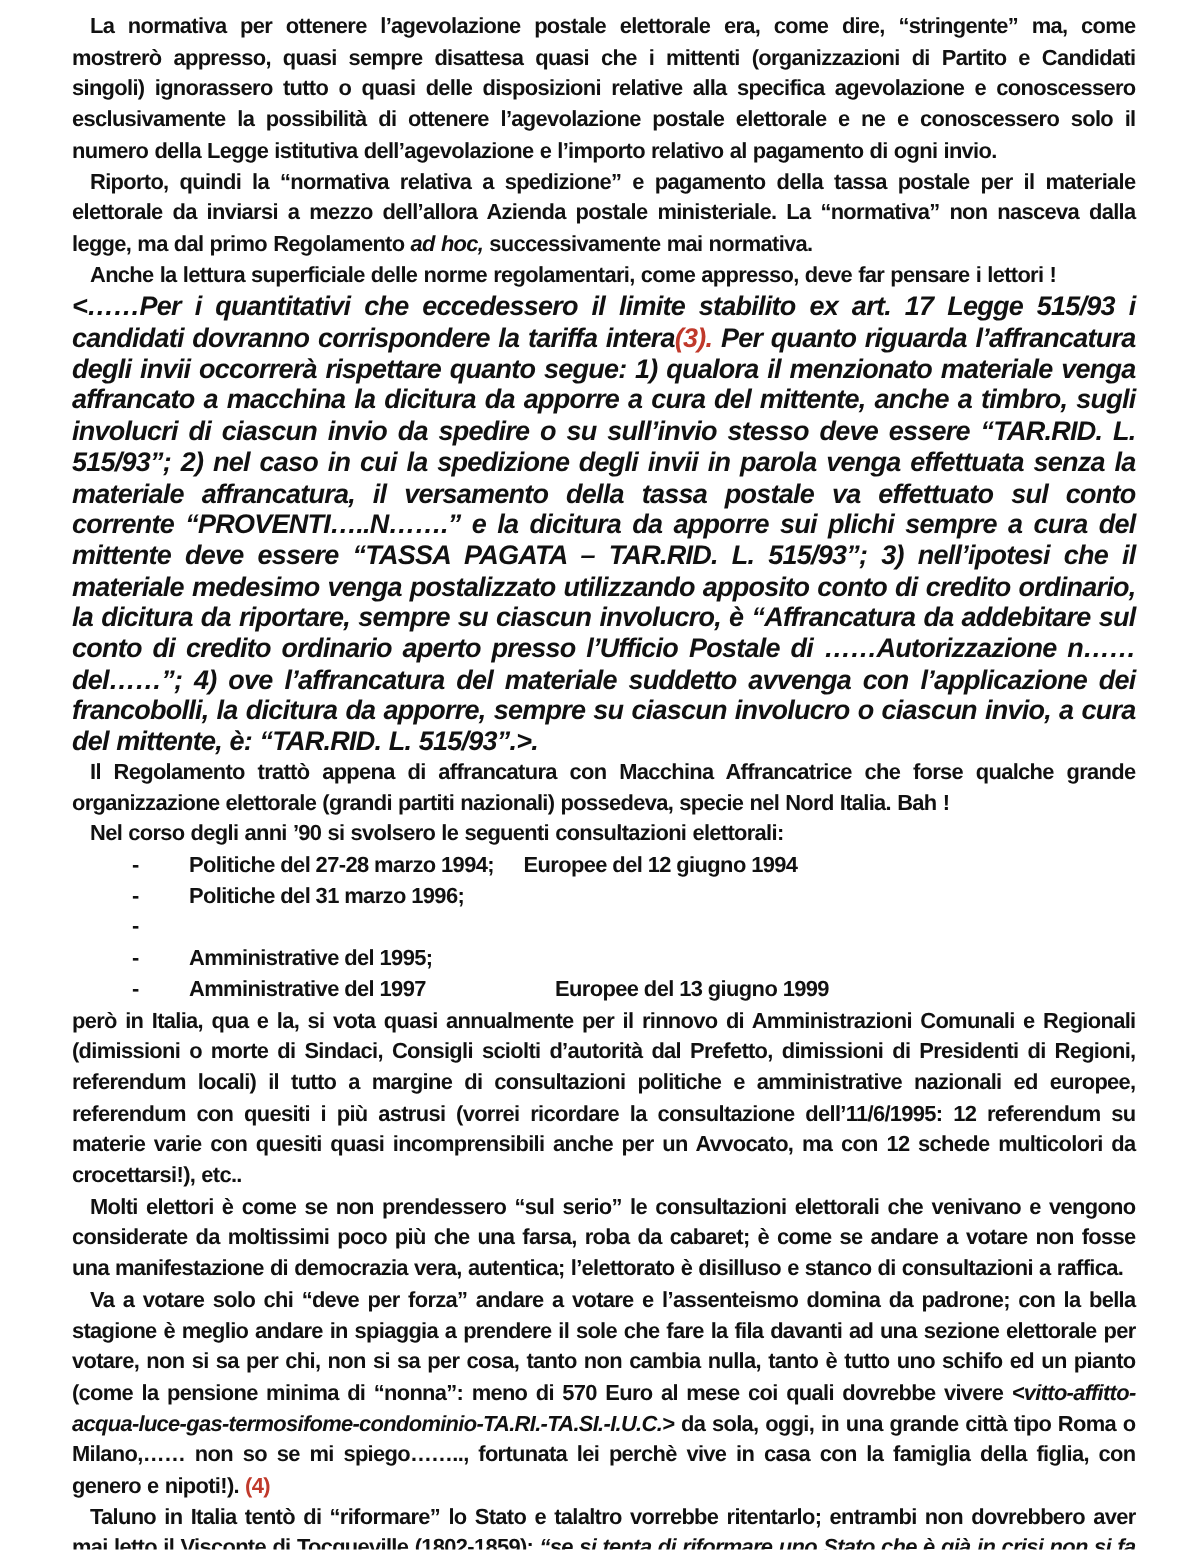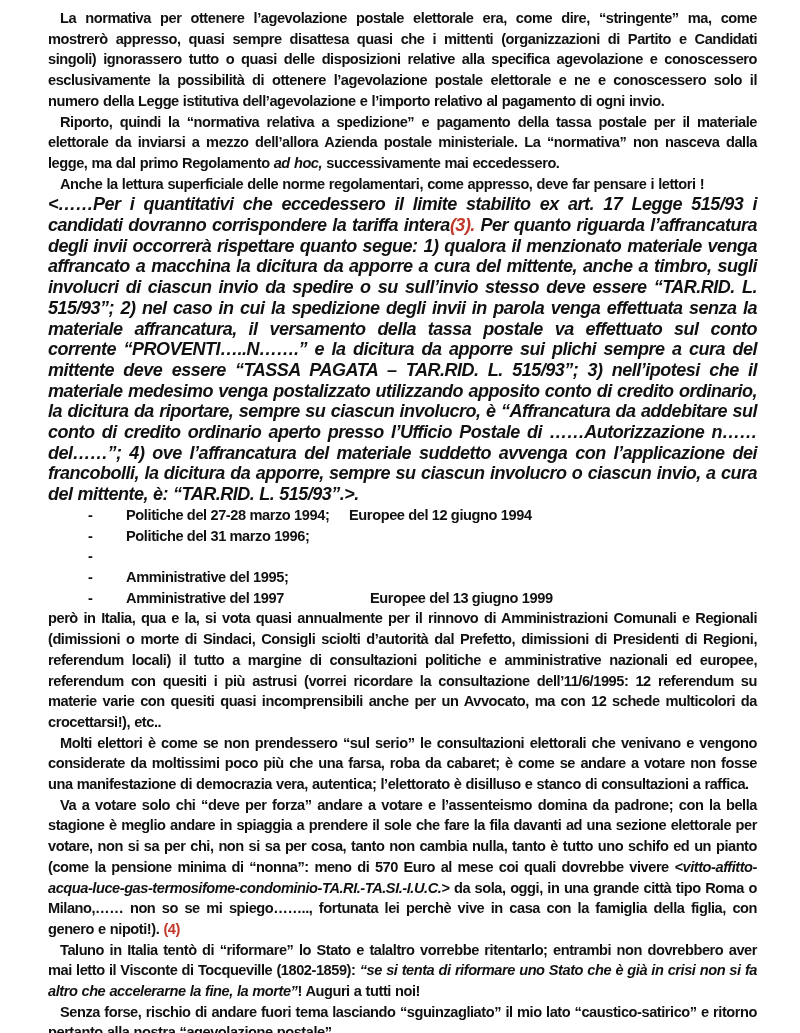--- a/index.html
+++ b/index.html
@@ -36,27 +36,29 @@
   .col1 { width: 223px; flex: none; }
   .col1.wide { width: 244px; }
 </style>
 </head>
 <body>
 
 <div class="page">
 
   <p class="indent">La normativa per ottenere l’agevolazione postale elettorale era, come dire, “stringente” ma, come mostrerò appresso, quasi sempre disattesa quasi che i mittenti (organizzazioni di Partito e Candidati singoli) ignorassero tutto o quasi delle disposizioni relative alla specifica agevolazione e conoscessero esclusivamente  la possibilità di ottenere l’agevolazione postale elettorale e ne e conoscessero solo  il numero  della Legge istitutiva dell’agevolazione e l’importo relativo al pagamento di  ogni invio.</p>
 
-  <p class="indent"><span>Riporto, quindi la “normativa relativa a spedizione” e pagamento della tassa postale per il materiale elettorale da inviarsi a mezzo dell’allora Azienda postale ministeriale. La “normativa” non nasceva dalla legge, ma dal primo Regolamento </span><span class="it">ad hoc,</span><span> successivamente mai eccedessero.</span></p>
+  <p class="indent"><span>Riporto, quindi la “normativa relativa a spedizione” e pagamento della tassa postale per il materiale elettorale da inviarsi a mezzo dell’allora Azienda postale ministeriale. La “normativa” non nasceva dalla legge, ma dal primo Regolamento </span><span class="it">ad hoc,</span><span> successivamente mai normativa.</span></p>
 
   <p class="indent">Anche la lettura superficiale delle norme regolamentari, come appresso, deve far pensare i lettori !</p>
 
   <p class="quote"><span>&lt;……Per i quantitativi che eccedessero il limite stabilito ex art. 17 Legge 515/93 i candidati dovranno corrispondere la tariffa intera</span><span class="red">(3).</span><span> Per quanto riguarda l’affrancatura degli invii occorrerà rispettare quanto segue: 1) qualora il menzionato materiale venga affrancato a macchina la dicitura da apporre a cura del mittente, anche a timbro, sugli involucri di ciascun invio da spedire o su sull’invio stesso deve essere “TAR.RID. L. 515/93”; 2) nel caso in cui la spedizione degli invii in parola venga effettuata senza la materiale affrancatura, il versamento della tassa postale va effettuato sul conto corrente “PROVENTI…..N…….” e la dicitura da apporre sui plichi sempre a cura del mittente deve essere “TASSA PAGATA – TAR.RID. L. 515/93”; 3) nell’ipotesi che il materiale medesimo venga postalizzato utilizzando apposito conto di credito ordinario, la dicitura da riportare, sempre su ciascun involucro, è “Affrancatura da addebitare sul conto di credito ordinario aperto presso l’Ufficio Postale di ……Autorizzazione n……del……”; 4) ove l’affrancatura del materiale suddetto avvenga con l’applicazione dei francobolli, la dicitura da apporre, sempre su ciascun involucro o ciascun invio, a cura del mittente, è: “TAR.RID. L. 515/93”.&gt;.</span></p>
 
+  <p class="indent">Il Regolamento trattò appena di affrancatura con Macchina Affrancatrice che forse qualche grande organizzazione elettorale (grandi partiti nazionali) possedeva, specie nel Nord Italia. Bah !</p>
 
+  <p class="indent">Nel corso degli anni ’90 si svolsero le seguenti consultazioni elettorali:</p>
 
   <ul class="elections">
     <li>
         <span class="dash">-</span>
         <span class="col1">Politiche del 27-28 marzo 1994;</span>
         <span>Europee  del 12 giugno 1994</span>
       </li>
     <li>
         <span class="dash">-</span>
         <span class="col1">Politiche del 31 marzo 1996;</span>

